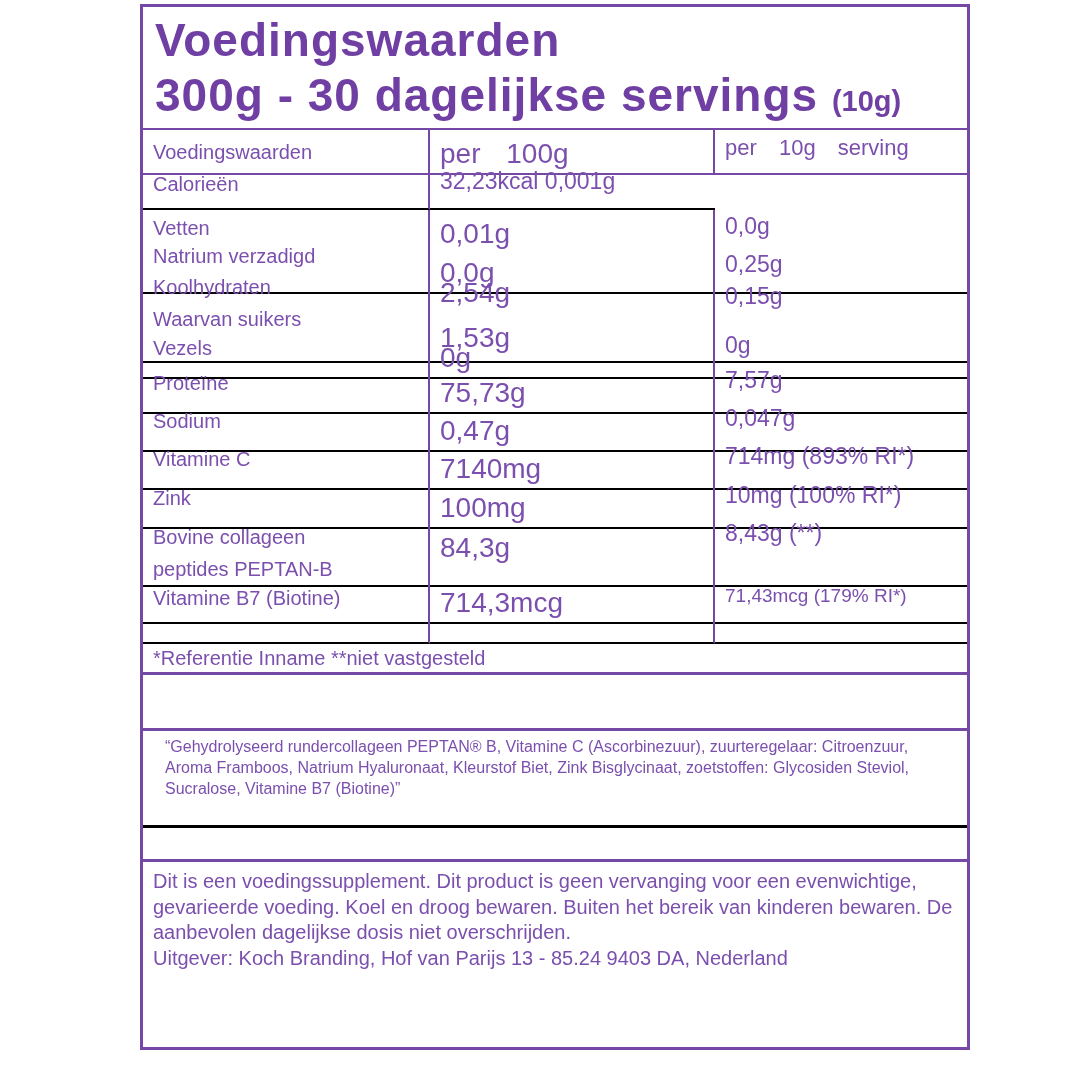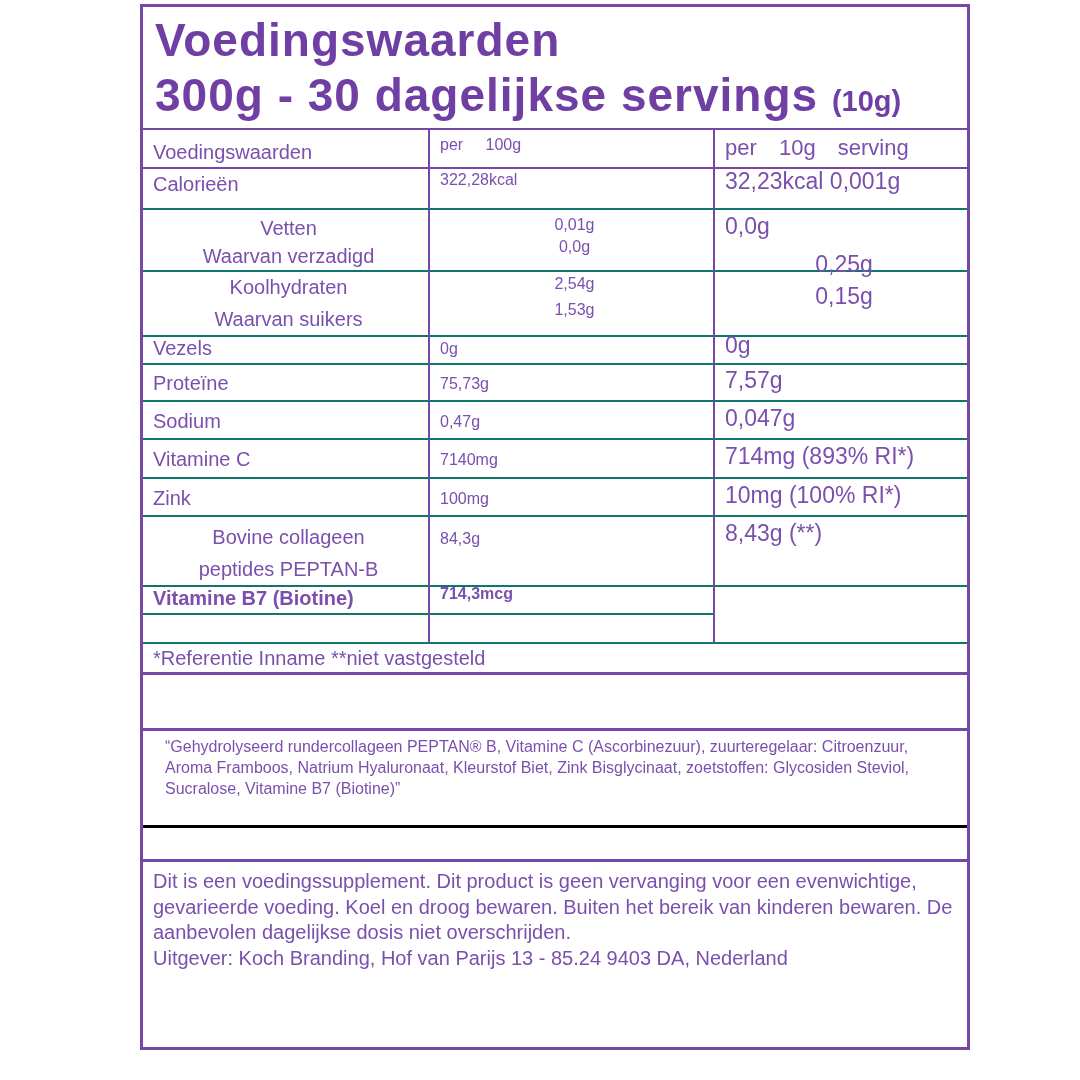--- a/index.html
+++ b/index.html
@@ -10,34 +10,34 @@
     border:3px solid #7448a4; color:#7b4fae; background:#fff;
   }
   
   .title-box { height:123px; border-bottom:2px solid #7448a4; padding:6px 0 0 12px;
     color:#6f3fa3; overflow:hidden; }
   .title-line1 { font-size:46px; font-weight:bold; letter-spacing:1px; line-height:1.18; }
   .title-line2 { font-size:46px; font-weight:bold; letter-spacing:1px; line-height:1.25; white-space:nowrap; }
   .title-suffix { font-size:29px; font-weight:bold; letter-spacing:0; }
   
   .trow { display:grid; grid-template-columns:287px 285px 1fr; }
-  .trow > div { border-bottom:2px solid #0f766e; overflow:visible; }
+  .trow > div { border-bottom:2px solid #000000; overflow:visible; }
   .trow .c1 { border-right:2px solid #7448a4; padding:4px 4px 0 10px; font-size:20px; line-height:1.5; }
-  .trow .c2 { border-right:2px solid #7448a4; padding:9px 4px 0 10px; font-size:16px; line-height:1.4; }
+  .trow .c2 { border-right:2px solid #7448a4; padding:9px 4px 0 10px; font-size:28px; line-height:1.4; }
   .trow .c3 { padding:2px 4px 0 10px; font-size:23px; line-height:1.25; }
   .trow .c2.top { padding-top:4px; }
   .trow .c3.small { font-size:19px; padding-top:5px; }
-  .trow span { display:block;text-align:center; }
+  .trow span { display:block; }
   .h-hdr > div { border-bottom:2px solid #7448a4; }
   .h-hdr { height:35px; }
   .h-hdr .c1 { padding-top:7px; }
   .h-hdr .c2 { padding-top:5px; word-spacing:18px; }
   .h-hdr .c3 { padding-top:4px; font-size:22px; word-spacing:16px; }
   .h45{height:45px;} .h57{height:57px;} .h62{height:62px;} .h35{height:35px;}
-  .h38{height:38px;} .h39{height:39px;} .h33{height:33px;font-weight:bold;} .h32{height:32px;}
+  .h38{height:38px;} .h39{height:39px;} .h33{height:33px;} .h32{height:32px;}
   .gap1 .c1, .gap1 .c2 { line-height:1.4; }
   .gap2 .c1 { line-height:1.6; } .gap2 .c2 { line-height:1.6; }
   .overlap-up { margin-top:-19px; background:transparent; }
   .overlap-gap { margin-top:3px; }
   
   .footnote-row { height:31px; border-bottom:3px solid #7448a4; font-size:20px; padding:3px 8px 0 10px; }
   .empty-box1 { height:56px; border-bottom:3px solid #7448a4; }
   .ingredients-box { height:97px; border-bottom:3px solid #000000; font-size:16px;
     line-height:1.3; padding:6px 10px 0 22px; }
   .empty-box2 { height:34px; border-bottom:3px solid #7448a4; }
@@ -54,28 +54,27 @@
   </div>
 
   <div class="trow h-hdr">
     <div class="c1">Voedingswaarden</div>
     <div class="c2 top">per 100g</div>
     <div class="c3">per 10g serving</div>
   </div>
 
   <div class="trow h45">
     <div class="c1">Calorieën</div>
-    <div class="c2 top">322,28kcal</div>
     <div class="c3">32,23kcal 0,001g</div>
   </div>
 
   <div class="trow h57 gap1">
     <div class="c1">
         <span>Vetten</span>
-        <span>Waarvan verzadigd</span>
+        <span>Natrium verzadigd</span>
       </div>
     <div class="c2 top">
         <span>0,01g</span>
         <span>0,0g</span>
       </div>
     <div class="c3">0,0g</div>
   </div>
 
   <div class="trow h62 gap2">
     <div class="c1">
@@ -128,20 +127,21 @@
         <span>Bovine collageen</span>
         <span>peptides PEPTAN-B</span>
       </div>
     <div class="c2">84,3g</div>
     <div class="c3">8,43g (**)</div>
   </div>
 
   <div class="trow h33">
     <div class="c1">Vitamine B7 (Biotine)</div>
     <div class="c2 top">714,3mcg</div>
+    <div class="c3 small">71,43mcg (179% RI*)</div>
   </div>
 
   <div class="trow h32">
     <div class="c1"></div>
     <div class="c2"></div>
     <div class="c3"></div>
   </div>
 
   <div class="footnote-row">*Referentie Inname **niet vastgesteld</div>
 

